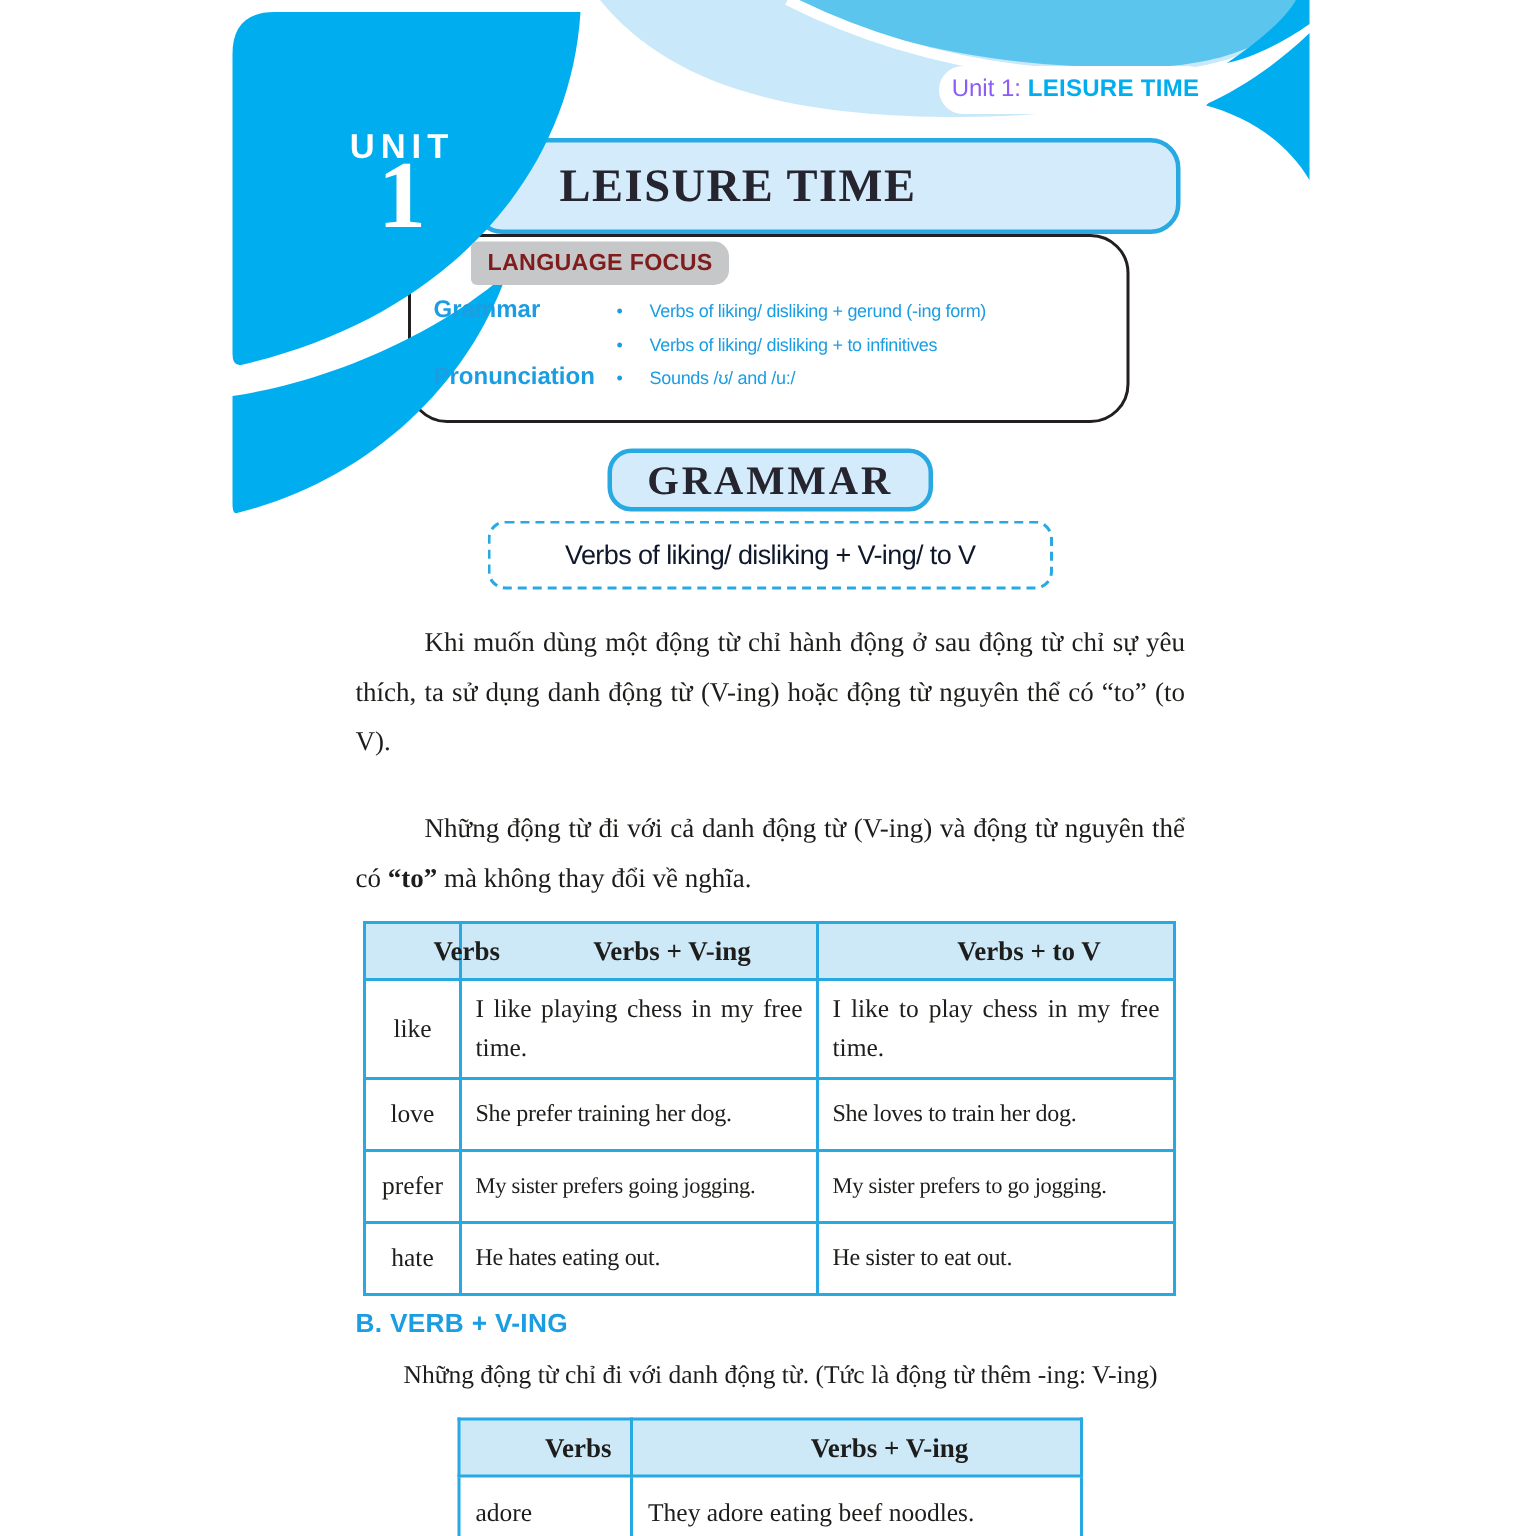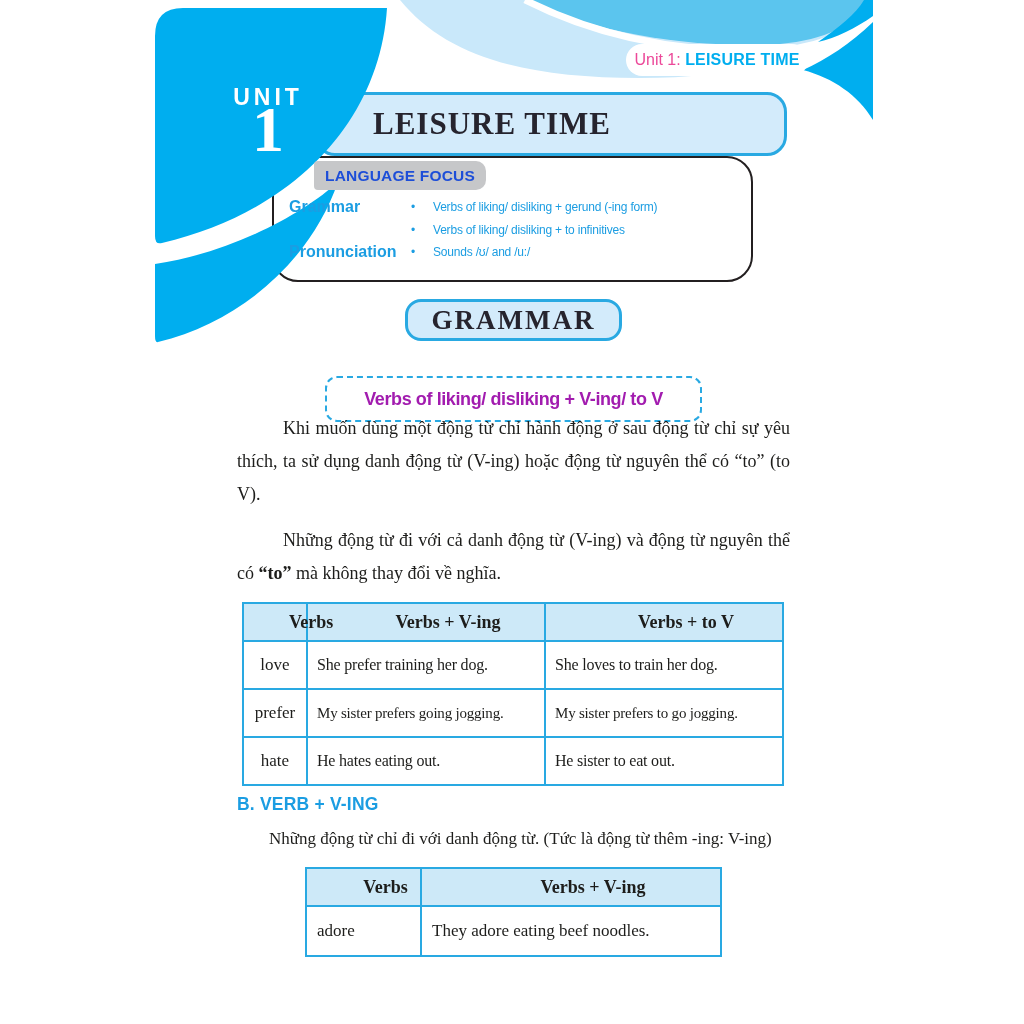--- a/index.html
+++ b/index.html
@@ -14,58 +14,58 @@
 
   
   #unit-label{left:228px;top:84px;width:80px;text-align:center;z-index:4;color:#fff;
               font-weight:bold;font-size:23px;letter-spacing:4px;}
   #unit-number{left:228px;top:98px;width:80px;text-align:center;z-index:4;color:#fff;
                font-family:"Liberation Serif",serif;font-weight:bold;font-size:64px;line-height:64px;}
 
   
   #header-tab{left:626px;top:44px;width:182px;height:32px;background:#fff;border-radius:16px;
               z-index:4;display:flex;align-items:center;justify-content:center;font-size:16px;white-space:pre;}
-  #header-tab .prefix{color:#ec4899;}
+  #header-tab .prefix{color:#8b5cf6;}
   #header-tab .htitle{color:#00AEEF;font-weight:bold;letter-spacing:0.2px;}
 
   
   #title-box{left:315px;top:92px;width:472px;height:64px;background:#D3EBFB;border:3px solid #29A9E2;
              border-radius:20px;z-index:2;box-sizing:border-box;display:flex;align-items:center;}
   #title-box span{padding-left:55px;font-family:"Liberation Serif",serif;font-weight:bold;
                   font-size:31px;color:#26242E;letter-spacing:1px;}
 
   
   #black-box{left:272px;top:156px;width:481px;height:126px;border:2.5px solid #231F20;
              border-radius:26px;z-index:1;box-sizing:border-box;background:#fff;}
   #lf-tab{left:314px;top:161px;width:172px;height:29px;background:#C6C7C9;z-index:5;
           border-radius:4px 10px 10px 4px;display:flex;align-items:center;justify-content:center;
-          font-weight:bold;font-size:15.5px;color:#1d4ed8;letter-spacing:0.2px;}
+          font-weight:bold;font-size:15.5px;color:#7f1d1d;letter-spacing:0.2px;}
   #lf-content{left:289px;top:196px;width:452px;z-index:6;}
   .lf-row{display:flex;}
   .lf-label{width:118px;flex:none;color:#1B9DE2;font-weight:bold;font-size:16px;line-height:22.5px;}
   .lf-items{color:#1B9DE2;font-size:12px;line-height:22.5px;letter-spacing:-0.2px;}
   .lf-item .bullet{display:inline-block;width:22px;text-align:left;padding-left:4px;}
 
   
   #grammar-box{left:405px;top:299px;width:217px;height:42px;background:#D3EBFB;border:3px solid #29A9E2;
                border-radius:16px;z-index:2;box-sizing:border-box;display:flex;align-items:center;justify-content:center;
                font-family:"Liberation Serif",serif;font-weight:bold;font-size:27px;color:#26242E;letter-spacing:2px;}
 
   
-  #topic-box{left:325px;top:376px;width:377px;height:46px;border:2.5px dashed #29A9E2;border-radius:12px;
+  #topic-box{left:325px;top:347px;width:377px;height:46px;border:2.5px dashed #29A9E2;border-radius:12px;
              box-sizing:border-box;display:flex;align-items:center;justify-content:center;z-index:2;
-             font-weight:bold;font-size:18px;letter-spacing:-0.4px;color:#a21caf;}
+             font-weight:normal;font-size:18px;letter-spacing:-0.4px;color:#0f172a;}
 
   
   #content{left:237px;top:412px;width:553px;z-index:2;}
   p.body{margin:0;font-family:"Liberation Serif",serif;font-size:18px;line-height:33px;color:#1d1d1b;
          text-align:justify;text-indent:46px;}
   p.body b{font-weight:bold;}
   .sec-head{margin-top:16px;color:#1B9DE2;font-weight:bold;font-size:17.5px;letter-spacing:0.2px;}
-  #para-a{margin-top:13px;}
+  #para-a{margin-top:25px;}
   #para-b{margin-top:7px;text-indent:32px;font-size:17px;white-space:nowrap;text-align:left;}
 
   table{border-collapse:collapse;table-layout:fixed;font-family:"Liberation Serif",serif;color:#1d1d1b;}
   #table-a{margin-top:12px;margin-left:5px;width:540px;}
   #table-b{margin-top:12px;margin-left:68px;width:415px;}
   th,td{border:2px solid #29A9E2;padding-left:45px;}
   th{background:#CDE9F8;font-weight:bold;font-size:18px;height:34px;text-align:center;}
   td{font-size:16px;padding:6px 9px;vertical-align:middle;}
   td.vcol{text-align:center;font-size:17px;padding:6px 2px;}
   tr.wrap td.ex{font-size:17px;text-align:justify;line-height:26px;}
@@ -150,20 +150,25 @@
           <col style="width:64px">
           <col style="width:238px">
           <col style="width:238px">
         </colgroup>
       <tbody>
           <tr>
         <th>Verbs</th>
         <th>Verbs + V-ing</th>
         <th>Verbs + to V</th>
       </tr>
+      <tr class="wrap">
+        <td class="vcol">like</td>
+        <td class="ex">I like playing chess in my free time.</td>
+        <td class="ex">I like to play chess in my free time.</td>
+      </tr>
       <tr class="oneline">
         <td class="vcol">love</td>
         <td class="ex">She prefer training her dog.</td>
         <td class="ex">She loves to train her dog.</td>
       </tr>
       <tr class="oneline">
         <td class="vcol">prefer</td>
         <td class="ex" style="font-size:15px">My sister prefers going jogging.</td>
         <td class="ex" style="font-size:15px">My sister prefers to go jogging.</td>
       </tr>

